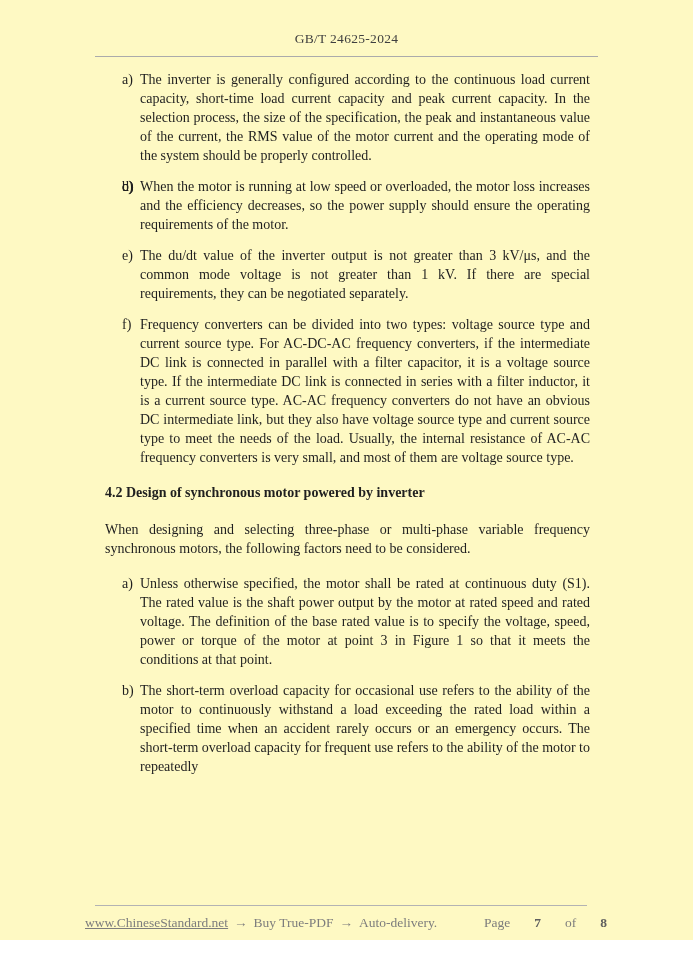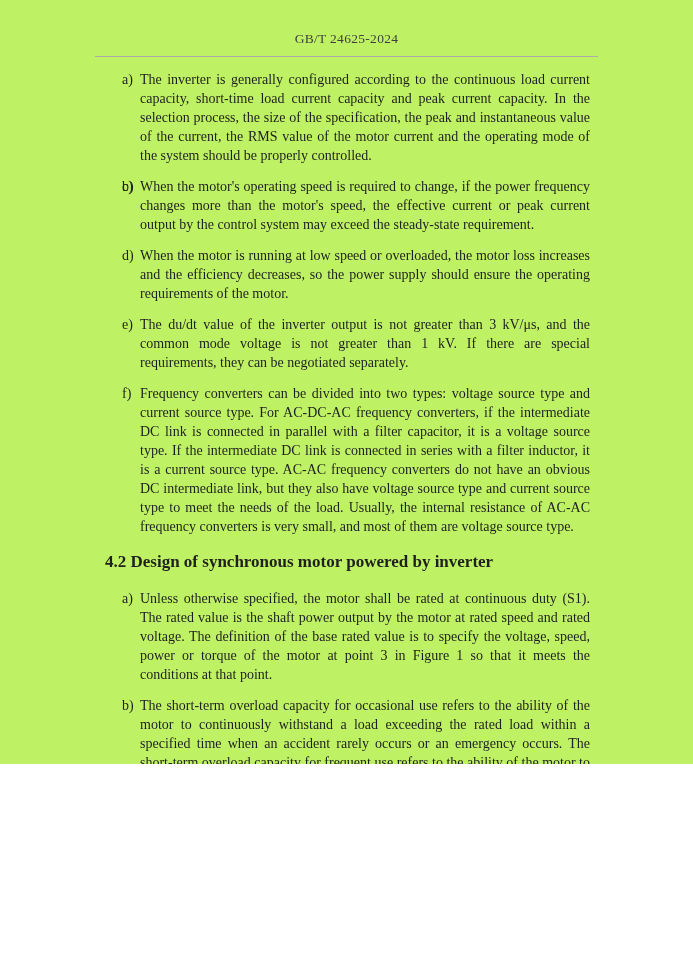--- a/index.html
+++ b/index.html
@@ -5,22 +5,22 @@
   * { margin: 0; padding: 0; box-sizing: border-box; }
   html, body { background: #ffffff; }
   body {
     width: 693px;
     height: 980px;
     font-family: "Liberation Serif", "DejaVu Serif", serif;
   }
   .page {
     position: relative;
     width: 693px;
-    height: 764px;
-    background: #bef264;
+    height: 940px;
+    background: #fef9c3;
     overflow: hidden;
   }
   .doc-header {
     padding-top: 31px;
     text-align: center;
     font-size: 13.5px;
     color: #3f3f3f;
     letter-spacing: 0.3px;
   }
   .header-rule {
@@ -40,21 +40,21 @@
     text-align: justify;
     margin-bottom: 12px;
   }
   .list-item .marker {
     position: absolute;
     left: 17px;
     top: 0;
   }
   .section-heading {
     font-weight: bold;
-    font-size: 17px;
+    font-size: 14px;
     margin: 16px 0 18px 0;
   }
   .section-intro {
     text-align: justify;
     margin-bottom: 16px;
   }
   .footer-rule {
     position: absolute;
     top: 905px;
     left: 95px;
@@ -99,40 +99,40 @@
       <span class="marker">a)</span>
       <span>The inverter is generally configured according to the continuous load current capacity, short-time load current capacity and peak current capacity. In the selection process, the size of the specification, the peak and instantaneous value of the current, the RMS value of the motor current and the operating mode of the system should be properly controlled.</span>
     </div>
 
     <div class="list-item">
       <span class="marker">b)</span>
     </div>
 
     <div class="list-item">
       <span class="marker">c)</span>
-      <span>When the motor's operating speed is required to change, if the power frequency changes more than the motor's speed, the effective current or peak current output by the control system may exceed the steady-state requirement.</span>
     </div>
 
     <div class="list-item">
       <span class="marker">d)</span>
       <span>When the motor is running at low speed or overloaded, the motor loss increases and the efficiency decreases, so the power supply should ensure the operating requirements of the motor.</span>
     </div>
 
     <div class="list-item">
       <span class="marker">e)</span>
       <span>The du/dt value of the inverter output is not greater than 3 kV/μs, and the common mode voltage is not greater than 1 kV. If there are special requirements, they can be negotiated separately.</span>
     </div>
 
     <div class="list-item">
       <span class="marker">f)</span>
       <span>Frequency converters can be divided into two types: voltage source type and current source type. For AC-DC-AC frequency converters, if the intermediate DC link is connected in parallel with a filter capacitor, it is a voltage source type. If the intermediate DC link is connected in series with a filter inductor, it is a current source type. AC-AC frequency converters do not have an obvious DC intermediate link, but they also have voltage source type and current source type to meet the needs of the load. Usually, the internal resistance of AC-AC frequency converters is very small, and most of them are voltage source type.</span>
     </div>
 
     <div class="section-heading">4.2 Design of synchronous motor powered by inverter</div>
 
+    <div class="section-intro">When designing and selecting three-phase or multi-phase variable frequency synchronous motors, the following factors need to be considered.</div>
 
     <div class="list-item">
       <span class="marker">a)</span>
       <span>Unless otherwise specified, the motor shall be rated at continuous duty (S1). The rated value is the shaft power output by the motor at rated speed and rated voltage. The definition of the base rated value is to specify the voltage, speed, power or torque of the motor at point 3 in Figure 1 so that it meets the conditions at that point.</span>
     </div>
 
     <div class="list-item">
       <span class="marker">b)</span>
       <span>The short-term overload capacity for occasional use refers to the ability of the motor to continuously withstand a load exceeding the rated load within a specified time when an accident rarely occurs or an emergency occurs. The short-term overload capacity for frequent use refers to the ability of the motor to repeatedly</span>
     </div>

